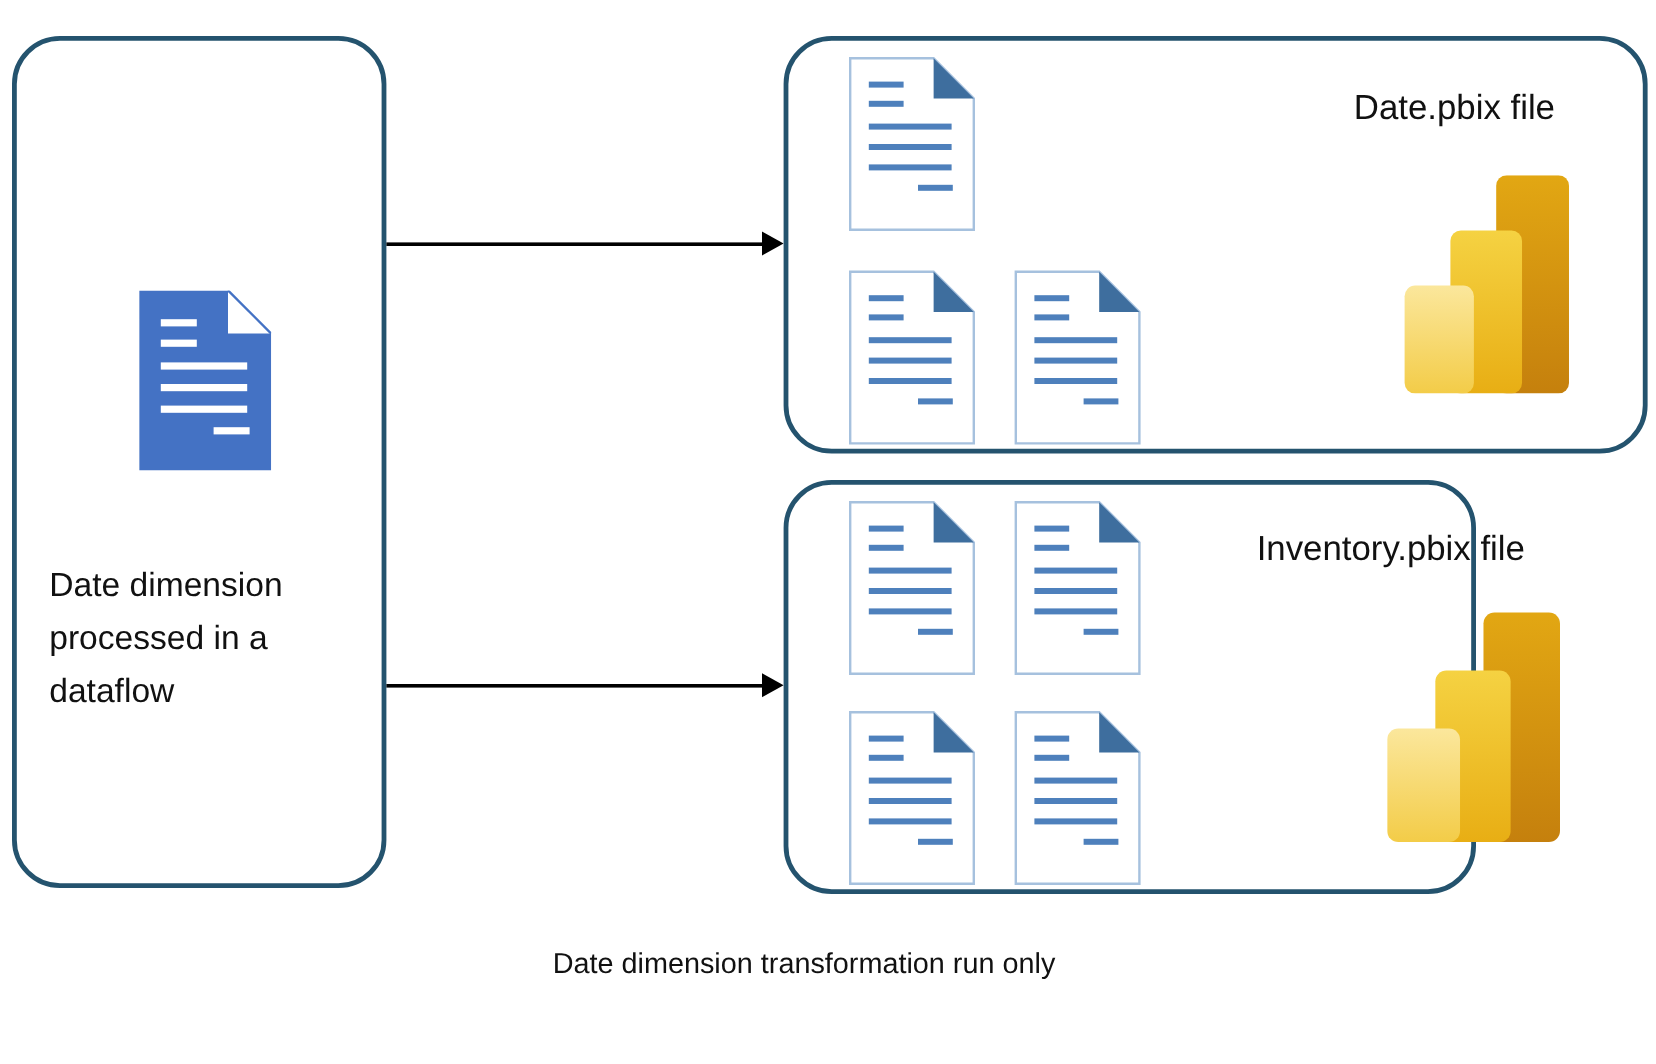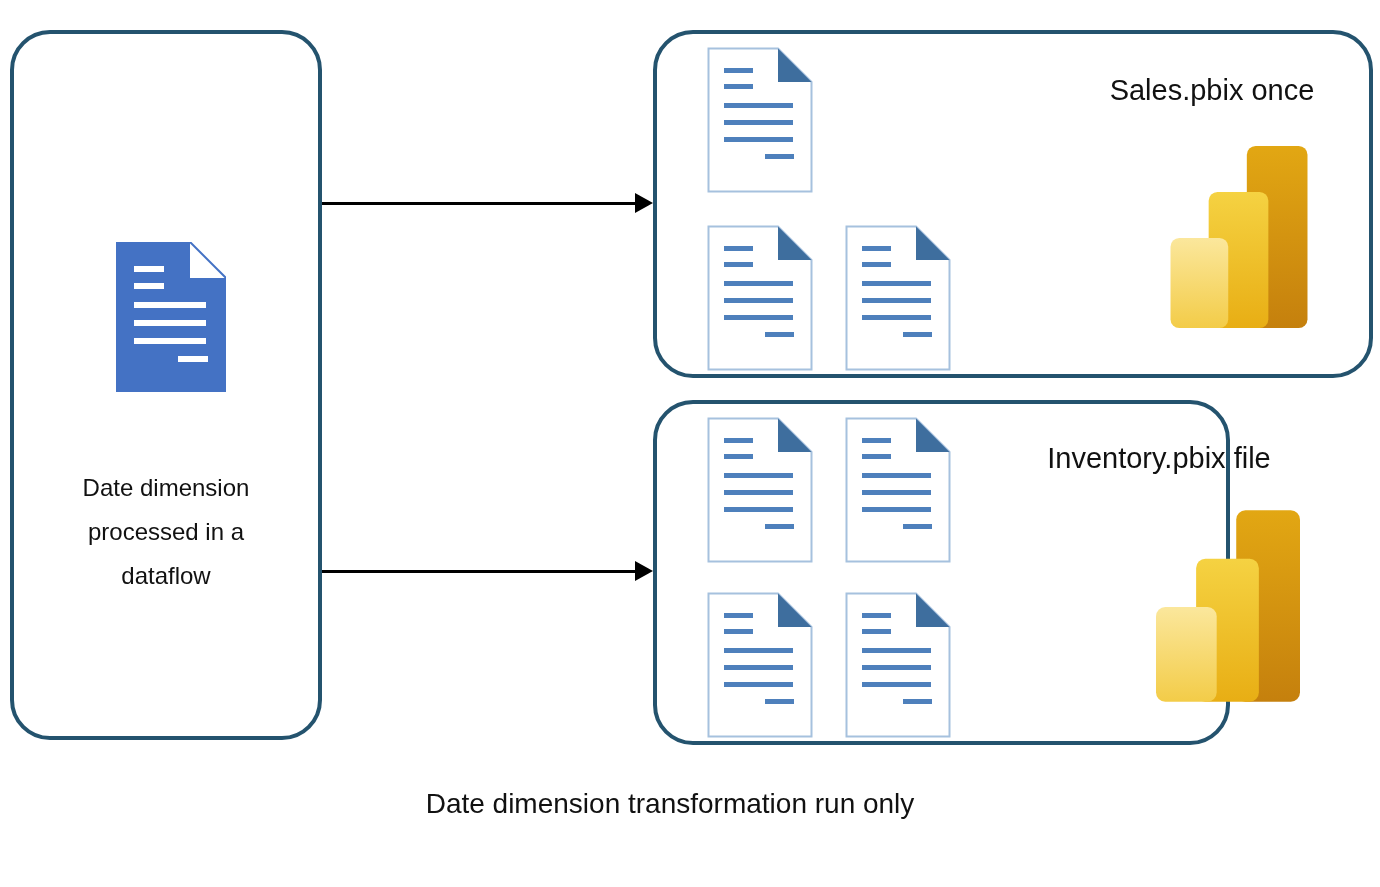--- a/index.html
+++ b/index.html
@@ -13,21 +13,21 @@
     border:4px solid var(--box-border,#24536E);
     border-radius:40px;box-sizing:border-box;
   }
   .left-box{left:10px;top:30px;width:312px;height:710px;}
   .sales-box{left:653px;top:30px;width:720px;height:348px;}
   .inventory-box{left:653px;top:400px;width:577px;height:345px;}
 
   .source-doc{position:absolute;left:102px;top:208px;width:110px;height:150px;}
   .source-label{
     position:absolute;left:27px;top:432px;width:250px;
-    font-size:24px;line-height:44px;text-align:center;
+    font-size:28px;line-height:44px;
   }
 
   .box-title{position:absolute;font-size:29px;white-space:nowrap;}
   .sales-box .box-title{left:390px;top:40px;width:330px;text-align:center;}
   .inventory-box .box-title{left:337px;top:38px;width:330px;text-align:center;}
 
   .docs{position:absolute;left:50px;top:13px;display:grid;
         grid-template-columns:106px 106px;grid-template-rows:146px 146px;}
   .sales-box .docs{column-gap:32px;row-gap:32px;}
   .sales-box .doc:nth-child(1){grid-area:1/1;}
@@ -44,21 +44,21 @@
 
   .arrow{position:absolute;height:20px;display:flex;align-items:center;}
   .arrow .shaft{flex:1;height:3px;background:var(--arrow,#000);}
   .arrow .head{width:0;height:0;border-left:18px solid var(--arrow,#000);
                border-top:10px solid transparent;border-bottom:10px solid transparent;}
   .arrow-top{left:322px;top:193px;width:331px;}
   .arrow-bottom{left:322px;top:561px;width:331px;}
 
   .caption{
     position:absolute;left:340px;top:782px;width:660px;
-    font-size:28px;line-height:43px;text-align:center;
+    font-size:24px;line-height:43px;text-align:center;
   }
   .hidden-defs{position:absolute;width:0;height:0;overflow:hidden;}
 </style>
 </head>
 <body>
 
 <svg class="hidden-defs" aria-hidden="true">
   <defs>
     <linearGradient id="pbi-light" x1="0" y1="0" x2="0" y2="1">
       <stop offset="0" stop-color="#FBE79C"></stop>
@@ -145,21 +145,21 @@
         <rect x="17" y="21" width="29" height="5"></rect>
         <rect x="17" y="37" width="29" height="5"></rect>
         <rect x="17" y="56" width="69" height="5"></rect>
         <rect x="17" y="73" width="69" height="5"></rect>
         <rect x="17" y="90" width="69" height="5"></rect>
         <rect x="58" y="107" width="29" height="5"></rect>
       </g>
     </svg>
   </div>
 </div>
-    <div class="box-title">Sales.pbix once</div>
+    <div class="box-title">Date.pbix file</div>
     <div class="pbi-logo">
   <svg viewBox="0 0 140 186">
     <rect x="78" y="0" width="62" height="186" rx="9" fill="url(#pbi-dark)"></rect>
     <rect x="39" y="47" width="61" height="139" rx="9" fill="url(#pbi-mid)"></rect>
     <rect x="0" y="94" width="59" height="92" rx="9" fill="url(#pbi-light)"></rect>
   </svg>
 </div>
   </div>
 
   <div class="box inventory-box">

